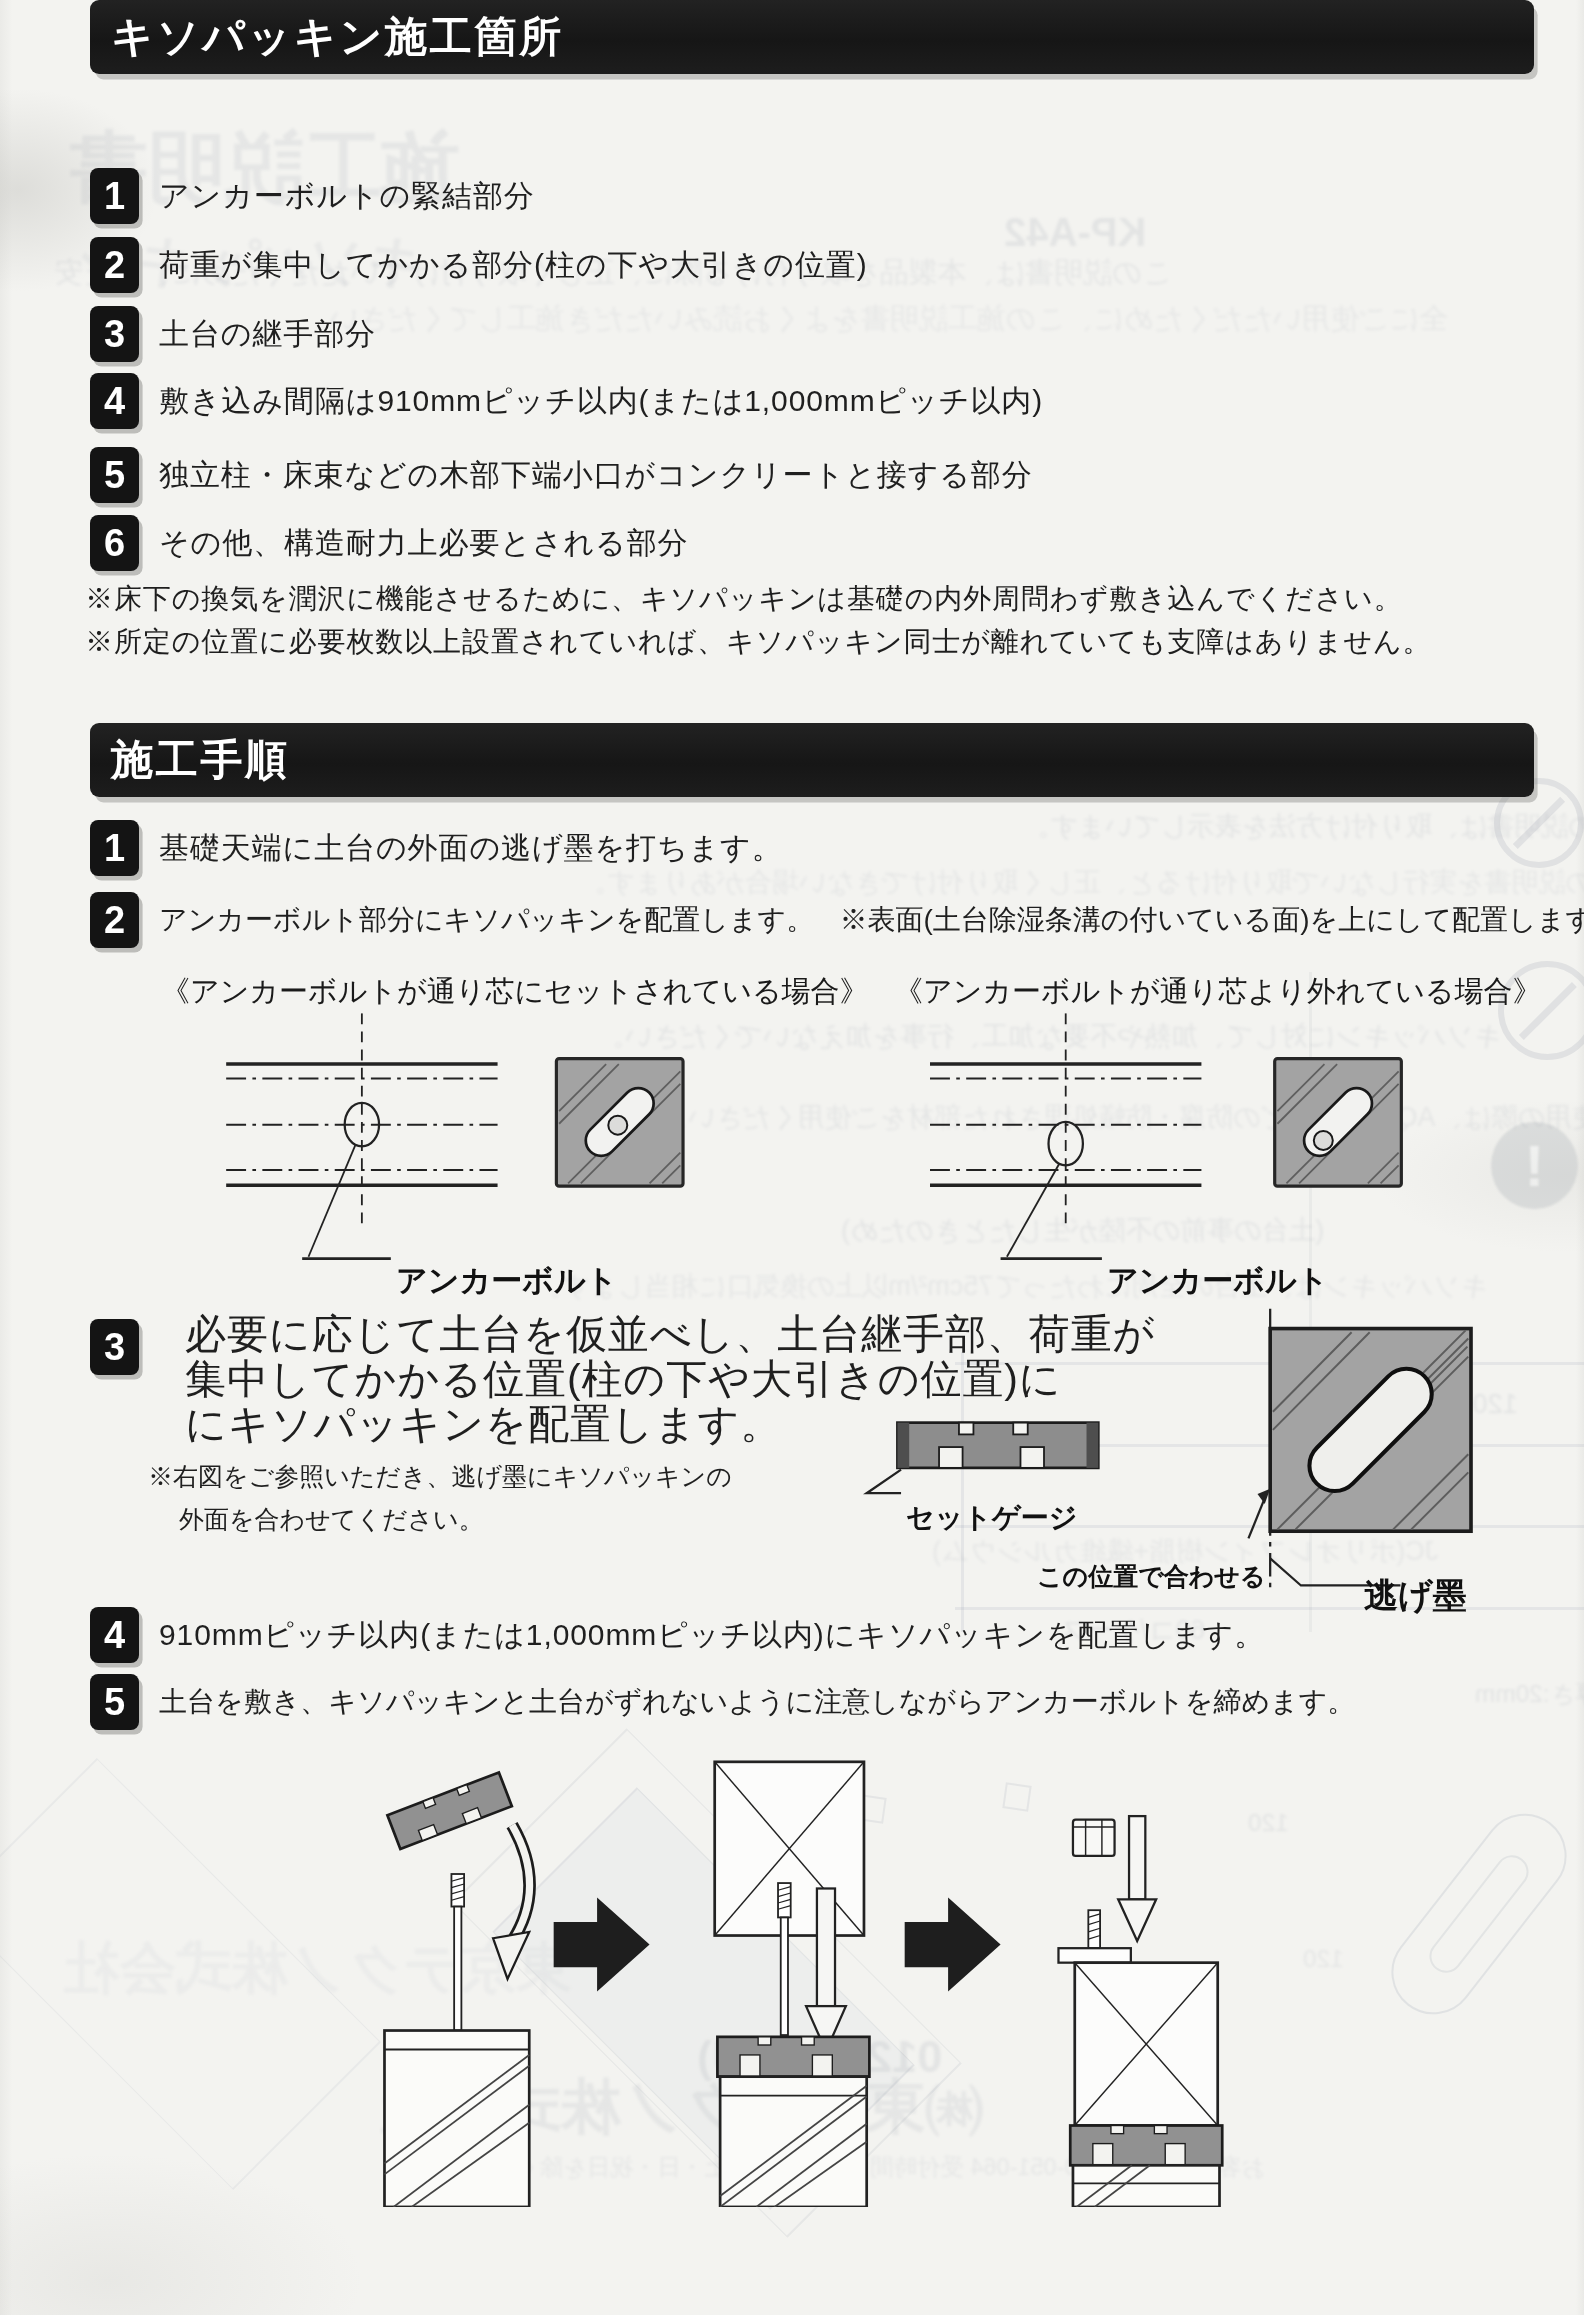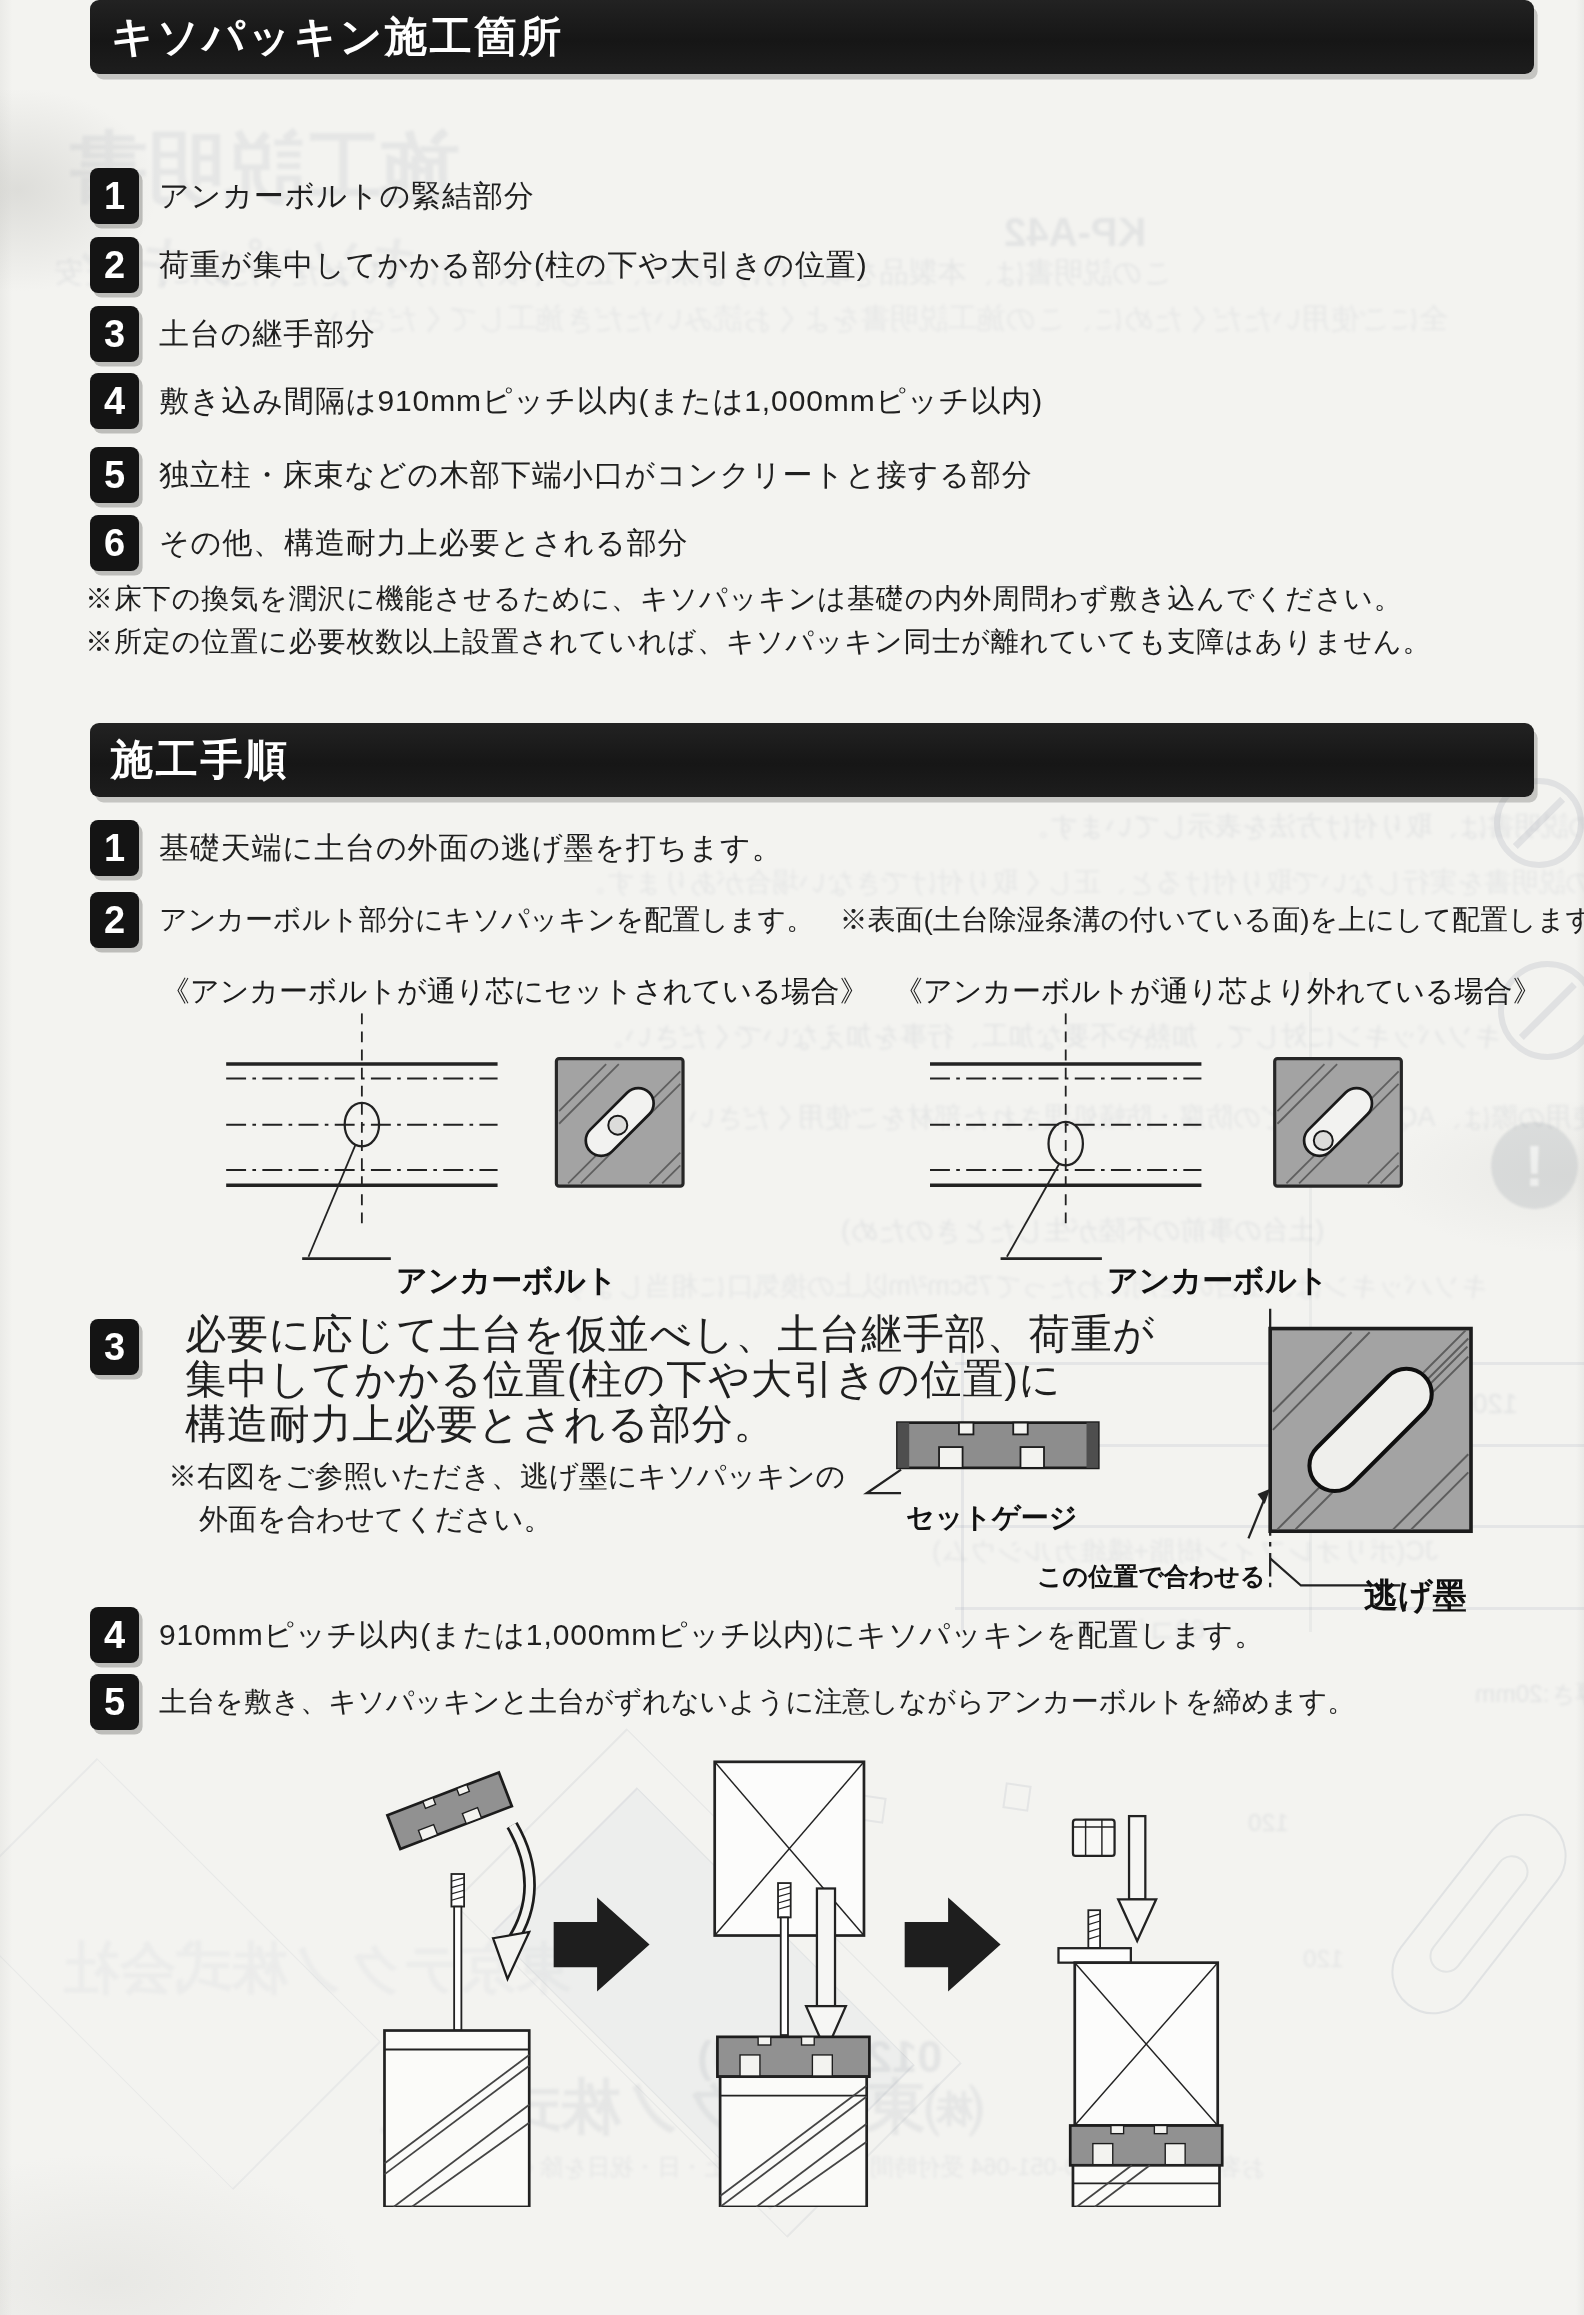--- a/index.html
+++ b/index.html
@@ -30,21 +30,21 @@
     flex:0 0 auto;width:49px;height:56px;background:#141414;border-radius:8.1px;
     color:#fff;font-size:38px;font-weight:bold;display:flex;align-items:center;justify-content:center;
     box-shadow:3.6px 4.5px 0 rgba(125,125,120,.45);
   }
   .row-text{font-size:30px;color:#1f1f1f;letter-spacing:0.9px;}
   .row-text-sm{font-size:28px;color:#1f1f1f;letter-spacing:0;}
   .note{position:absolute;left:85px;font-size:28px;color:#1e1e1e;letter-spacing:0.9px;z-index:2;white-space:nowrap;}
   .caption{position:absolute;font-size:29px;color:#1a1a1a;letter-spacing:0;z-index:2;white-space:nowrap;font-weight:500;}
   .dlabel{position:absolute;font-weight:bold;color:#111;z-index:3;white-space:nowrap;margin-top:22px;}
   .multi{position:absolute;left:154px;font-size:41px;line-height:45px;color:#1f1f1f;letter-spacing:0.9px;z-index:2;white-space:nowrap;margin-left:31px;}
-  .multi-note{position:absolute;left:168px;font-size:29px;line-height:43px;color:#1f1f1f;z-index:2;white-space:nowrap;}
+  .multi-note{position:absolute;left:148px;font-size:25px;line-height:43px;color:#1f1f1f;z-index:2;white-space:nowrap;}
   .indent{padding-left:31px;}
   svg{position:absolute;z-index:2;}
   
   .bleed{position:absolute;z-index:0;color:#70798c;white-space:nowrap;
     transform:scaleX(-1);filter:blur(1.4px);font-weight:400;}
   .bleed-line{position:absolute;z-index:0;background:rgba(130,140,160,.13);}
   .bleed-circle{position:absolute;z-index:0;border:6.3px solid rgba(150,156,170,.20);border-radius:50%;}
   .bleed-circle .bslash{position:absolute;left:50%;top:50%;width:7.2px;height:86%;
     background:rgba(150,156,170,.20);transform:translate(-50%,-50%) rotate(45deg);}
   .bleed-alert{position:absolute;z-index:0;border-radius:50%;background:rgba(142,148,160,.22);
@@ -209,21 +209,21 @@
 
   <div class="dlabel" style="left:396px;top:1238px;font-size:31px;">アンカーボルト</div>
   <div class="dlabel" style="left:1107px;top:1238px;font-size:31px;">アンカーボルト</div>
 
   <div class="num-row" style="top:1319px;">
     <div class="badge">3</div>
   </div>
   <div class="multi" style="top:1312px;">
     <div>必要に応じて土台を仮並べし、土台継手部、荷重が</div>
     <div>集中してかかる位置(柱の下や大引きの位置)に</div>
-    <div>構造耐力上必要とされる部分。</div>
+    <div>にキソパッキンを配置します。</div>
   </div>
   <div class="multi-note" style="top:1455px;">
     <div>※右図をご参照いただき、逃げ墨にキソパッキンの</div>
     <div class="indent">外面を合わせてください。</div>
   </div>
 
   <svg style="left:0;top:1303px;" width="1585" height="299" viewBox="0 1440 1752 330">
     <line x1="1404" y1="1446" x2="1404" y2="1758" stroke="#222" stroke-width="2.5" stroke-dasharray="26 7 5 7"></line>
     <g>
       <rect x="1404" y="1468" width="222" height="224" fill="#a3a3a3" stroke="#1c1c1c" stroke-width="4"></rect>

